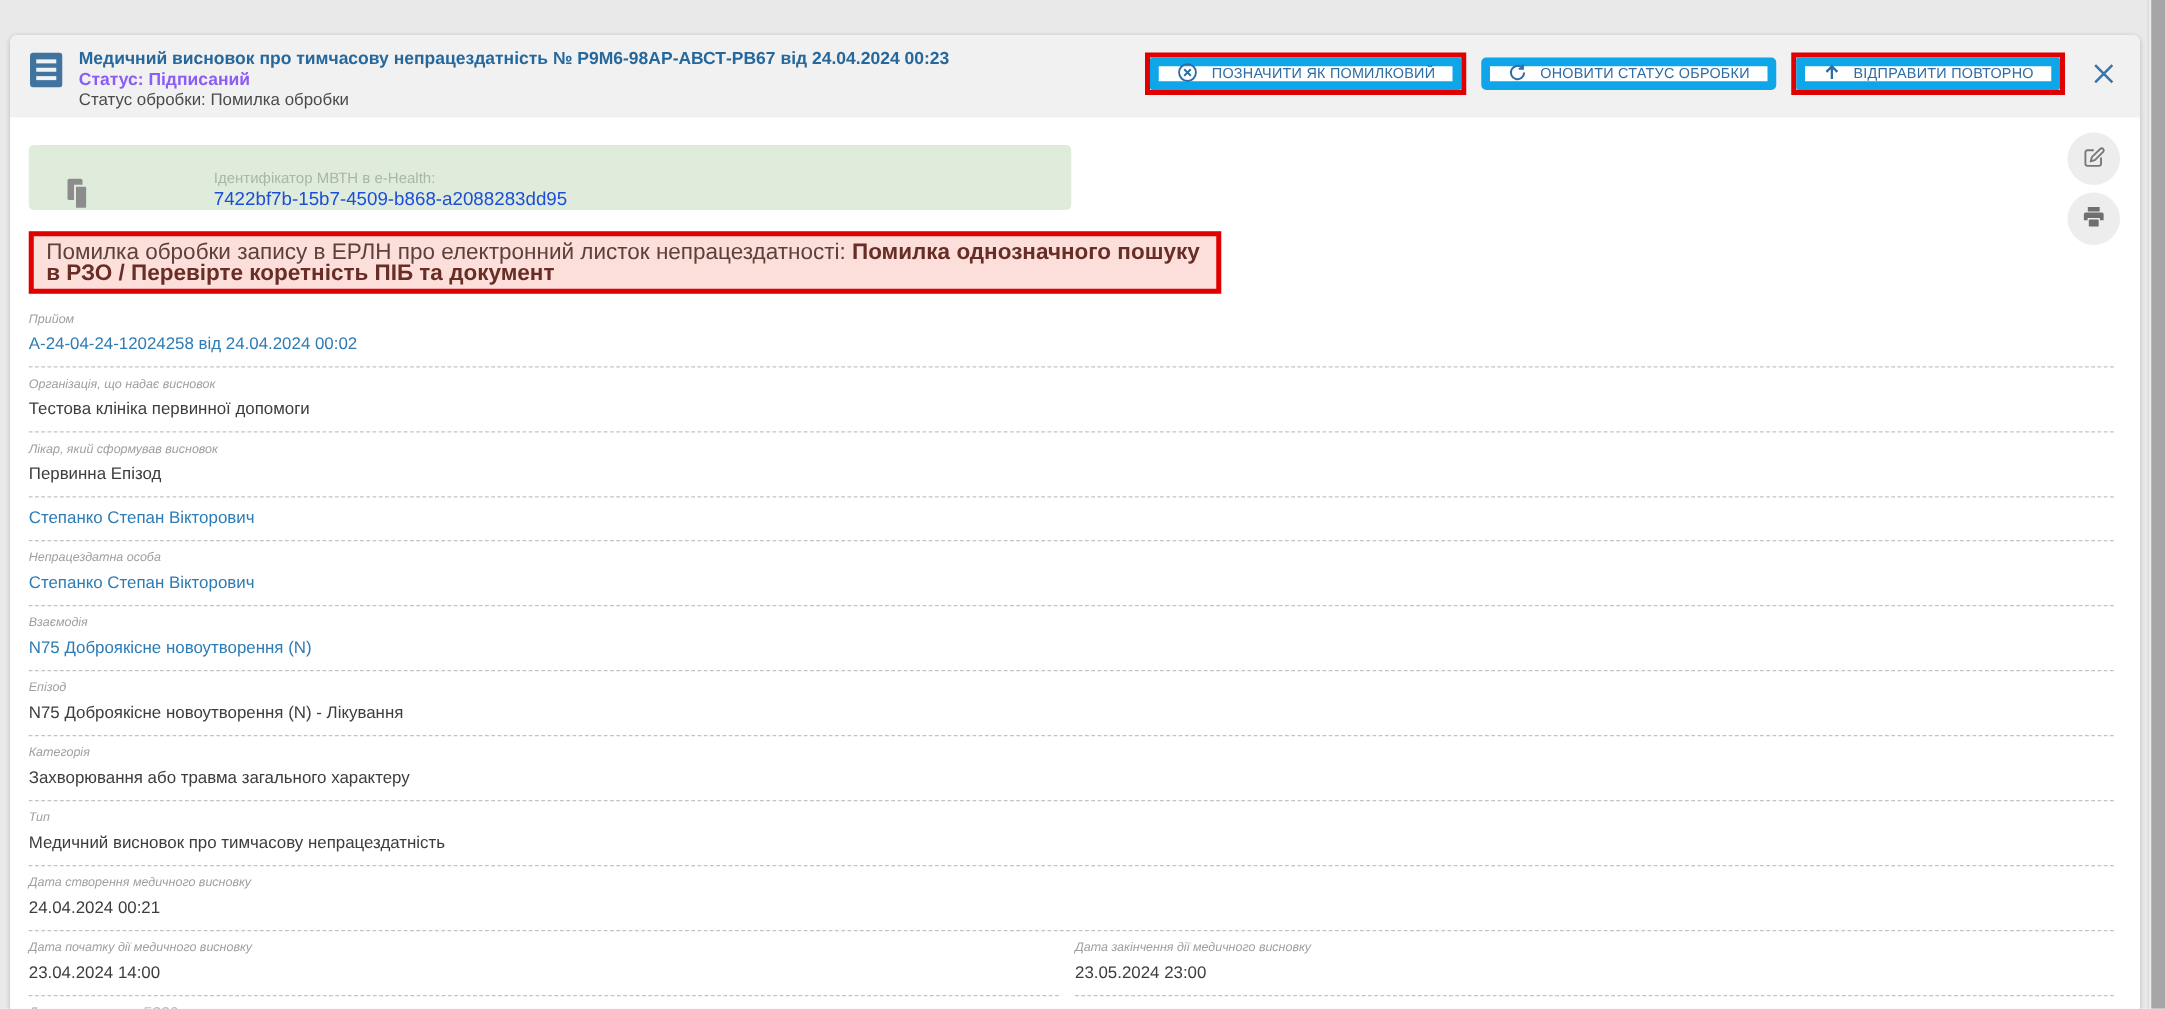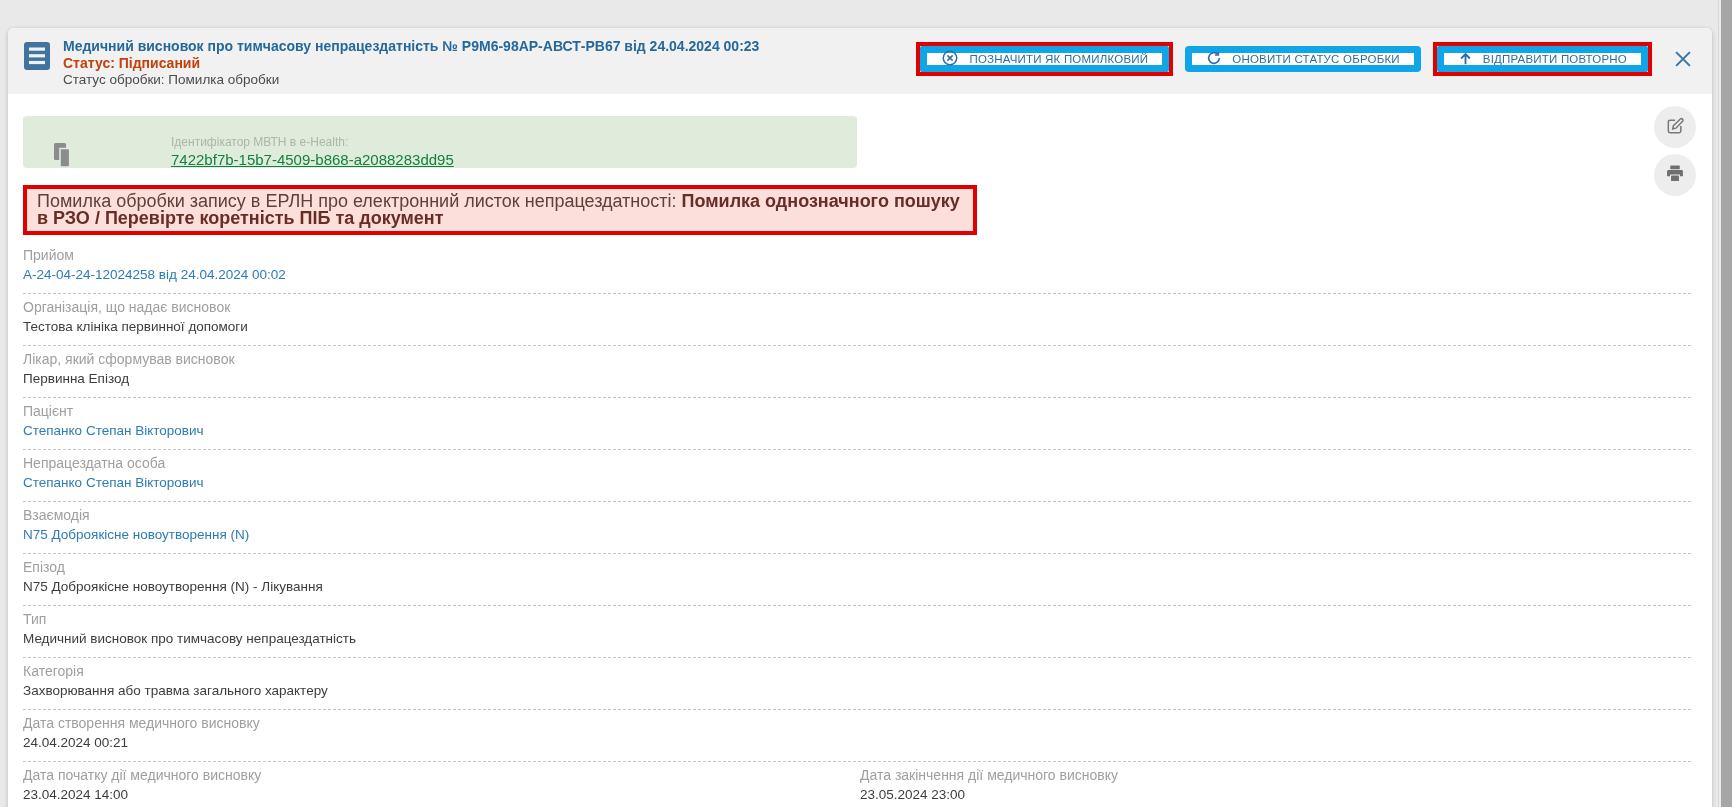--- a/index.html
+++ b/index.html
@@ -20,21 +20,21 @@
   }
   
   .card-header{
     background:#f1f1f1;display:flex;align-items:flex-start;
     padding:10px 16px 6px 16px;min-height:48px;
   }
   .hdr-left{display:flex;gap:13px;}
   .doc-icon{flex:0 0 auto;margin-top:4px;}
   .hdr-text{display:flex;flex-direction:column;}
   .hdr-title{font-size:14px;font-weight:bold;color:#26689c;line-height:16px;}
-  .hdr-status{font-size:14px;font-weight:bold;color:#c2410c;line-height:16px;margin-top:1px;}
+  .hdr-status{font-size:14px;font-weight:bold;color:#8b5cf6;line-height:16px;margin-top:1px;}
   .hdr-proc{font-size:13.5px;color:#4b4b4b;line-height:16px;margin-top:1px;}
   .hdr-right{margin-left:auto;display:flex;align-items:center;gap:12px;margin-top:4px;}
   .red-annotation{border:4px solid #e00000;flex:0 0 auto;line-height:0;}
   .btn{
     display:inline-flex;align-items:center;gap:10px;height:26px;padding:4px 14px;
     background:#fff;border:7px solid #0ea5e9;border-radius:4px;
     color:#2e6da4;font-size:11.5px;letter-spacing:.2px;cursor:pointer;white-space:nowrap;
     font-family:inherit;
   }
   .red-annotation .btn{border-radius:2px;}
@@ -48,32 +48,32 @@
   .fab.edit{top:78px;}
   .fab.print{top:126px;}
   
   .card-body{padding:0 21px 0 15px;}
   .id-box{
     margin-top:22px;width:834px;height:52px;background:#dfecdb;border-radius:4px;
     display:flex;align-items:flex-end;box-sizing:border-box;padding-left:30px;
   }
   .id-text{margin-left:96px;display:flex;flex-direction:column;gap:2px;}
   .id-label{font-size:12px;color:#a9b7a6;line-height:14px;}
-  .id-value{font-size:15px;color:#15803d;line-height:17px;text-decoration:underline;}
+  .id-value{font-size:15px;color:#1d4ed8;line-height:17px;}
   .error-box{
     margin-top:17px;width:954px;box-sizing:border-box;
     border:4px solid #e00000;background:#fcdfdb;
     padding:4px 10px;font-size:18px;color:#5e4039;line-height:17px;
   }
   .error-box b{color:#682e26;}
   
   .rows{margin-top:7px;}
   .frow{padding:7px 0 10px 0;border-bottom:1px dashed #c3c3c3;}
   .frow.no-border{border-bottom:none;}
-  .flabel{font-size:14px;color:#9f9f9f;line-height:13px;margin-bottom:4px;}
+  .flabel{font-size:10px;color:#9f9f9f;line-height:13px;margin-bottom:4px;font-style:italic;}
   .fvalue{font-size:13.5px;color:#3d3d3d;line-height:17px;}
   .fvalue.link{color:#2d7cb5;cursor:pointer;}
   .two-col{display:flex;}
   .two-col .col-l{flex:0 0 824px;margin-right:13px;}
   .two-col .col-r{flex:1 1 auto;}
   .two-col .frow{box-sizing:border-box;}
 </style>
 </head>
 <body>
 
@@ -166,47 +166,46 @@
         <div class="flabel">Організація, що надає висновок</div>
         <div class="fvalue">Тестова клініка первинної допомоги</div>
       </div>
 
       <div class="frow">
         <div class="flabel">Лікар, який сформував висновок</div>
         <div class="fvalue">Первинна Епізод</div>
       </div>
 
       <div class="frow">
-        <div class="flabel">Пацієнт</div>
         <div class="fvalue link">Степанко Степан Вікторович</div>
       </div>
 
       <div class="frow">
         <div class="flabel">Непрацездатна особа</div>
         <div class="fvalue link">Степанко Степан Вікторович</div>
       </div>
 
       <div class="frow">
         <div class="flabel">Взаємодія</div>
         <div class="fvalue link">N75 Доброякісне новоутворення (N)</div>
       </div>
 
       <div class="frow">
         <div class="flabel">Епізод</div>
         <div class="fvalue">N75 Доброякісне новоутворення (N) - Лікування</div>
       </div>
 
       <div class="frow">
+        <div class="flabel">Категорія</div>
+        <div class="fvalue">Захворювання або травма загального характеру</div>
+      </div>
+
+      <div class="frow">
         <div class="flabel">Тип</div>
         <div class="fvalue">Медичний висновок про тимчасову непрацездатність</div>
-      </div>
-
-      <div class="frow">
-        <div class="flabel">Категорія</div>
-        <div class="fvalue">Захворювання або травма загального характеру</div>
       </div>
 
       <div class="frow">
         <div class="flabel">Дата створення медичного висновку</div>
         <div class="fvalue">24.04.2024 00:21</div>
       </div>
 
       <div class="two-col">
         <div class="col-l frow">
           <div class="flabel">Дата початку дії медичного висновку</div>

